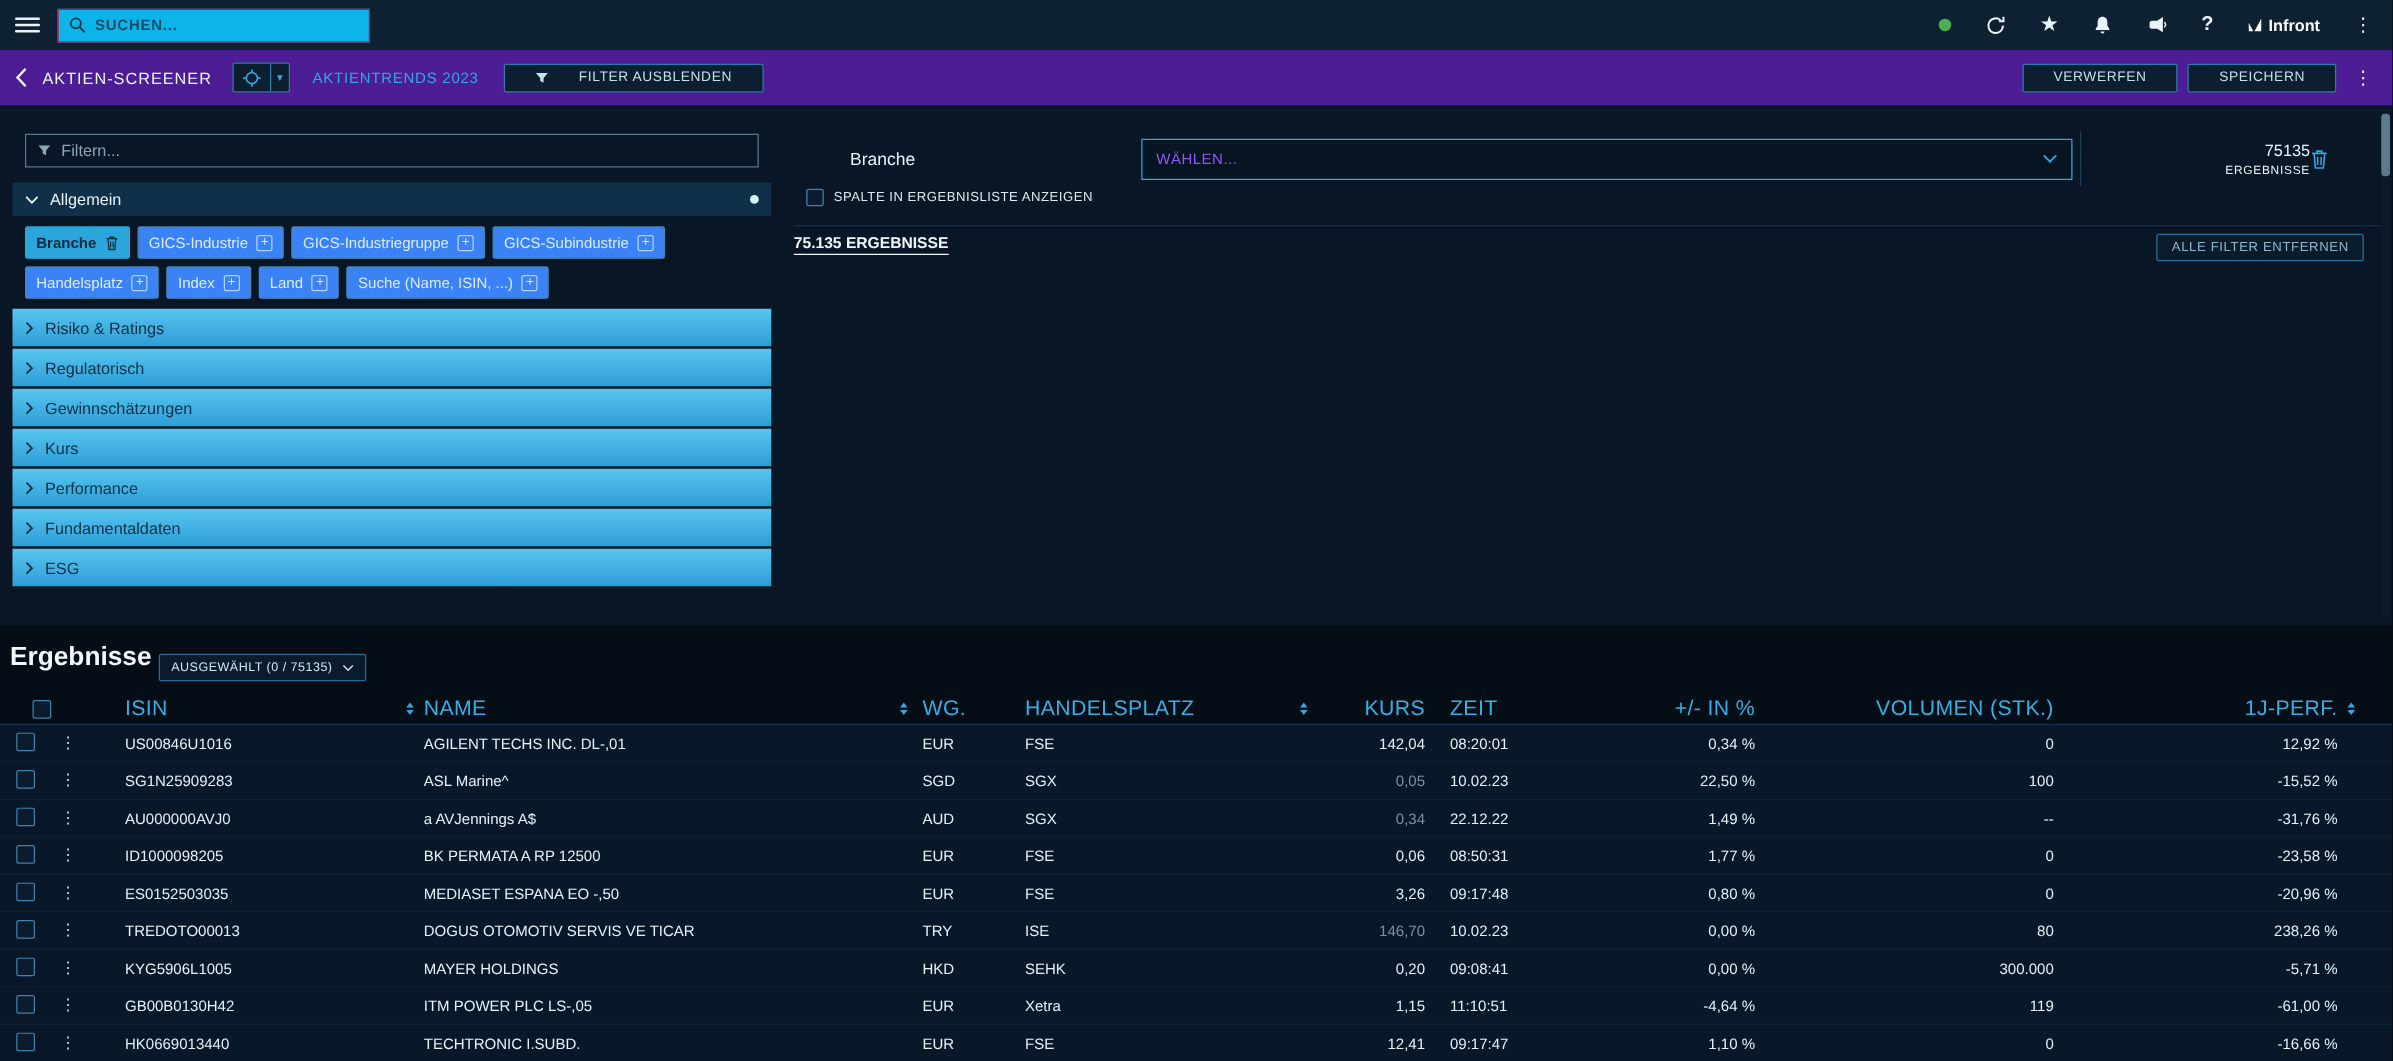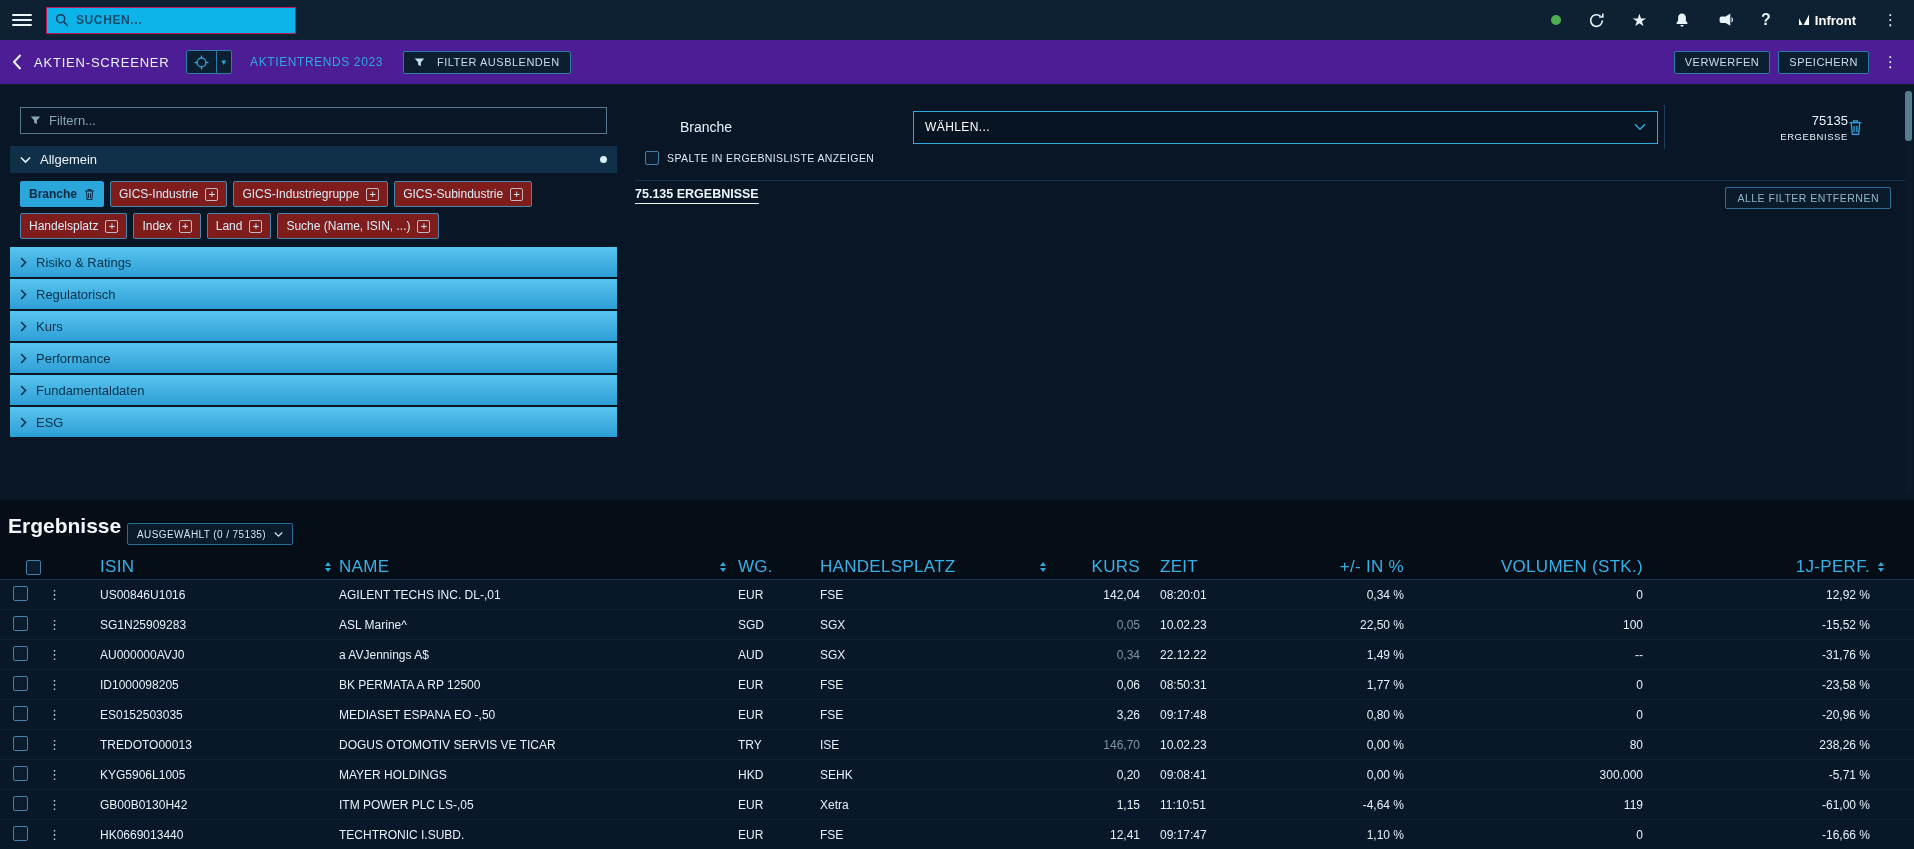--- a/index.html
+++ b/index.html
@@ -33,22 +33,22 @@
   #toolbar{position:absolute;top:40px;left:0;width:1914px;height:45px;background:#4c1d95;
     display:flex;align-items:center;padding:0 10px;border-bottom:1px solid #0c2134}
   .backbtn{margin-left:2px;margin-right:12px;cursor:pointer;color:var(--white)}
   .tb-title{font-size:13px;letter-spacing:.8px;color:var(--white)}
   .splitbtn{margin-left:16px;height:24px;border:1px solid #2b7ca9;border-radius:2px;
     display:flex;align-items:center;background:#0c1f30;color:var(--accent);cursor:pointer}
   .splitbtn .seg1{padding:0 7px}
   .splitbtn .vsep{width:1px;height:22px;background:#2b7ca9}
   .splitbtn .seg2{padding:0 5px;font-size:9px;color:var(--accent)}
   .tb-template{margin-left:18px;font-size:12px;letter-spacing:.6px;color:var(--accent);cursor:pointer}
-  .btn{height:23px;padding:0 10px;border:1px solid #2b7ca9;border-radius:2px;background:#0c1f30;
-    color:#c4dfee;font-size:11px;letter-spacing:.5px;display:inline-flex;align-items:center;gap:12px;cursor:pointer}
+  .btn{height:23px;padding:0 24px;border:1px solid #2b7ca9;border-radius:2px;background:#0c1f30;
+    color:#c4dfee;font-size:11px;letter-spacing:.5px;display:inline-flex;align-items:center;gap:24px;cursor:pointer}
   .filterbtn{margin-left:20px;color:#c4dfee}
   .tb-spacer{flex:1}
   .savebtn{margin-left:8px}
   .tb-kebab{margin-left:14px;margin-right:6px;color:var(--white);font-size:15px;
     font-family:"DejaVu Sans",sans-serif;cursor:pointer}
 
   
   #upper{position:absolute;top:85px;left:0;width:1914px;height:415px;background:#081625}
 
   
@@ -56,33 +56,33 @@
   .fsearch{margin:0 10px 12px 10px;height:27px;border:1px solid #56788e;display:flex;
     align-items:center;padding:0 9px;gap:8px;color:#8aa5b8}
   .fsearch input{flex:1;background:transparent;border:none;outline:none;color:#cfe2ee;
     font-size:13px;font-family:inherit}
   .fsearch input::placeholder{color:#8aa5b8;opacity:1}
   .group-header{height:27px;background:#103049;display:flex;align-items:center;gap:9px;
     padding:0 10px;color:var(--white);font-size:13px;cursor:pointer}
   .group-dot{margin-left:auto;width:7px;height:7px;border-radius:50%;background:#d8f1fd}
   .chips{padding:8px 10px;display:flex;flex-wrap:wrap;gap:6px}
   .chip{height:26px;display:inline-flex;align-items:center;gap:7px;padding:0 8px;
-    background:#7f1d1d;border:1px solid #4687ad;border-radius:2px;color:#d9ecf7;font-size:12px;cursor:pointer}
+    background:#3b82f6;border:1px solid #4687ad;border-radius:2px;color:#d9ecf7;font-size:12px;cursor:pointer}
   .chip .plus{width:13px;height:13px;border:1px solid rgba(217,236,247,.75);border-radius:2px;
     font-size:11px;line-height:11px;text-align:center}
   .chip.active{background:#2ba6da;border-color:#2ba6da;color:#06293f;font-weight:bold}
   .bars .bar{height:30px;margin-bottom:2px;background:linear-gradient(180deg,#58c5ef,#2d9ed6);
     display:flex;align-items:center;gap:9px;padding:0 10px;color:#083049;font-size:13px;cursor:pointer}
 
   
   #detail{position:absolute;left:635px;top:0;width:1279px;height:220px}
   .config-row{position:absolute;left:0;top:18px;width:1270px;height:48px;display:flex;align-items:center}
   .cfg-label{width:278px;padding-left:45px;font-size:14px;color:var(--white)}
   .cfg-select{width:745px;height:33px;border:1px solid var(--accent);background:#071422;
-    display:flex;align-items:center;padding:0 11px;color:#ffffff;font-size:12px;
+    display:flex;align-items:center;padding:0 11px;color:#8b5cf6;font-size:12px;
     letter-spacing:.4px;cursor:pointer}
   .cfg-select .chev{margin-left:auto;color:var(--accent)}
   .cfg-vline{width:1px;height:44px;background:#1c4058;margin-left:6px}
   .cfg-count{flex:1;text-align:right;color:var(--white)}
   .cfg-count .n{font-size:13px}
   .cfg-count .l{font-size:9.5px;letter-spacing:.6px;margin-top:3px}
   .cfg-trash{margin-right:42px;color:var(--accent);cursor:pointer}
   .cbx-row{position:absolute;left:10px;top:66px;display:flex;align-items:center;gap:8px;
     color:#dbe9f2;font-size:10.5px;letter-spacing:.4px;cursor:pointer}
   .cbx{width:14px;height:14px;border:1px solid #4380aa;background:#0a1c2e;border-radius:2px;display:inline-block}
@@ -295,20 +295,28 @@
               </svg>
             </span>
           <span>Regulatorisch</span>
         </div>
         <div class="bar">
           <span>
               <svg width="7" height="11" viewBox="0 0 8 12">
                 <path d="M1.3 1 6.3 6 1.3 11" fill="none" stroke="currentColor" stroke-width="1.7"></path>
               </svg>
             </span>
+          <span>Gewinnschätzungen</span>
+        </div>
+        <div class="bar">
+          <span>
+              <svg width="7" height="11" viewBox="0 0 8 12">
+                <path d="M1.3 1 6.3 6 1.3 11" fill="none" stroke="currentColor" stroke-width="1.7"></path>
+              </svg>
+            </span>
           <span>Kurs</span>
         </div>
         <div class="bar">
           <span>
               <svg width="7" height="11" viewBox="0 0 8 12">
                 <path d="M1.3 1 6.3 6 1.3 11" fill="none" stroke="currentColor" stroke-width="1.7"></path>
               </svg>
             </span>
           <span>Performance</span>
         </div>

